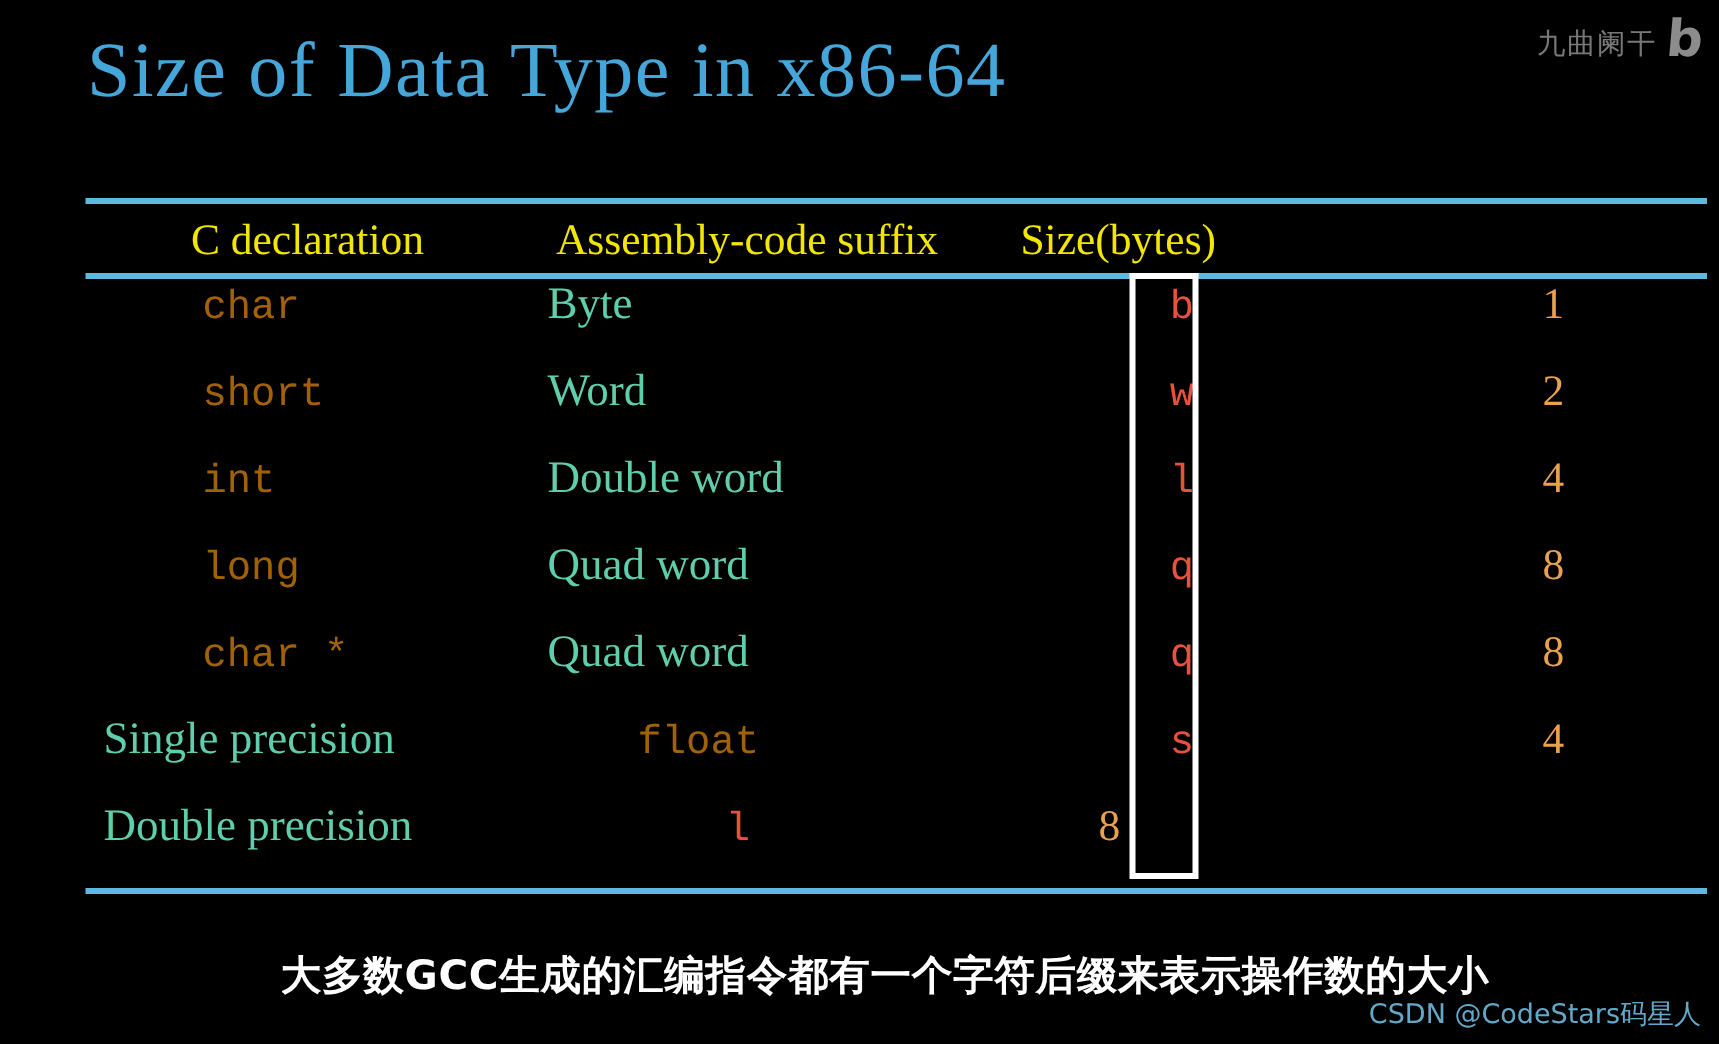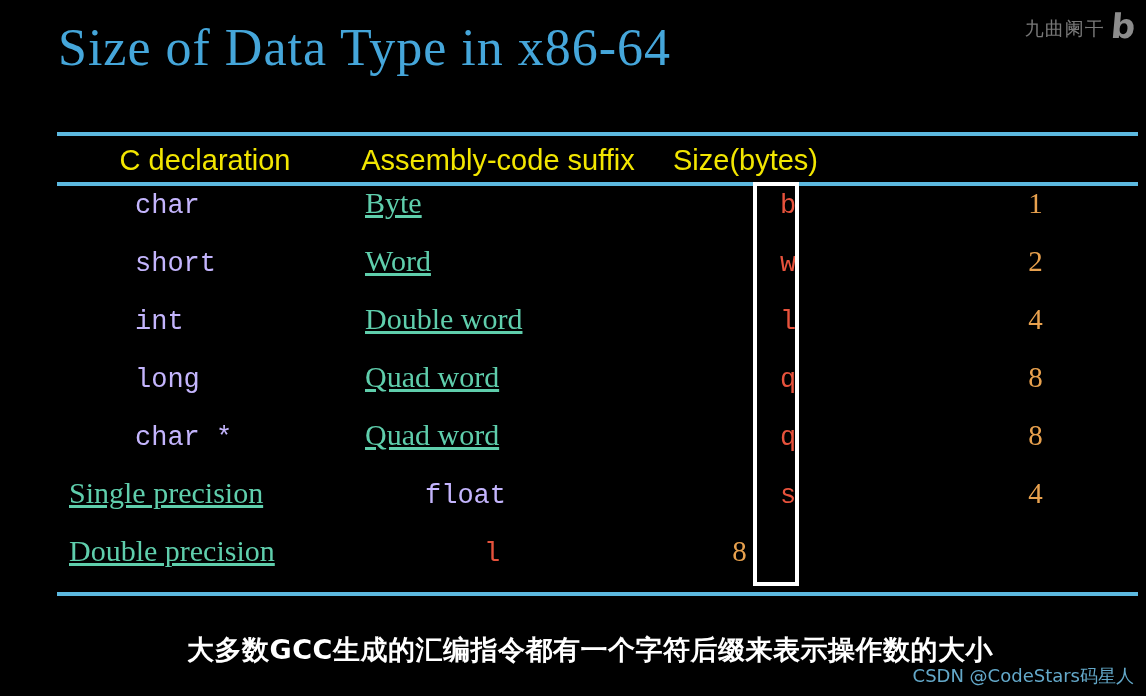--- a/index.html
+++ b/index.html
@@ -65,21 +65,21 @@
   }
   .rule.thin { height: 4px; }
 
   .thead {
     display: flex;
     align-items: baseline;
     height: 46px;
   }
   .th {
     color: #f2e600;
-    font-family: Liberation Sans, sans-serif;
+    font-family: Liberation Serif, serif;
     font-size: 29px;
     text-align: center;
     white-space: nowrap;
     padding-top: 8px;
   }
 
   .tbody { position: relative; }
 
   .trow {
     display: flex;
@@ -93,33 +93,32 @@
 
   
   .c-decl   { width: 296px; }
   .c-intel  { width: 290px; }
   .c-suffix { width: 290px; }
   .c-size   { width: 205px; }
 
   .c-decl.cell {
     font-family: "Liberation Mono", monospace;
     font-size: 27px;
-    color: #c4b5fd;
+    color: #a16207;
     text-align: left;
     padding-left: 78px;
     box-sizing: border-box;
   }
   .c-intel.cell {
     font-family: "Liberation Serif", serif;
     font-size: 30px;
     color: #5fceac;
     text-align: left;
     padding-left: 12px;
     box-sizing: border-box;
-    text-decoration: underline;
   }
   .c-suffix.cell {
     font-family: "Liberation Mono", monospace;
     font-size: 27px;
     color: #e7523c;
   }
   .c-size.cell {
     font-family: "Liberation Serif", serif;
     font-size: 29px;
     color: #e8a14e;

